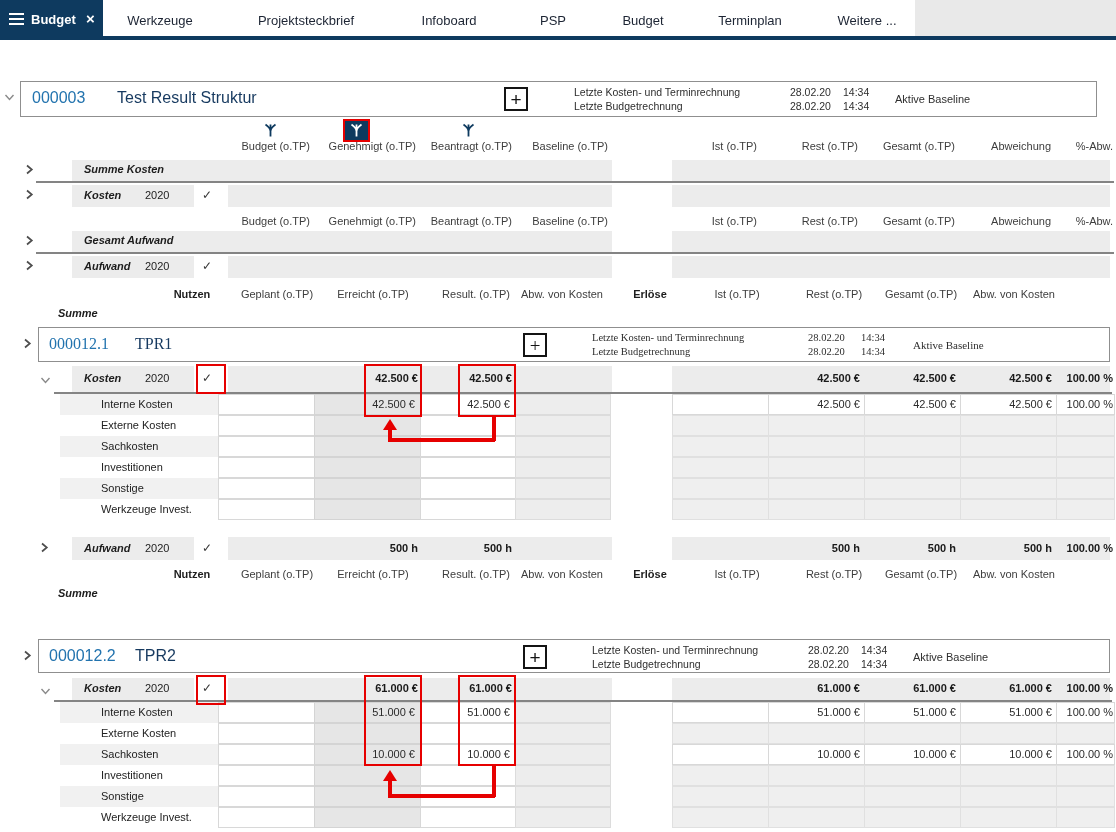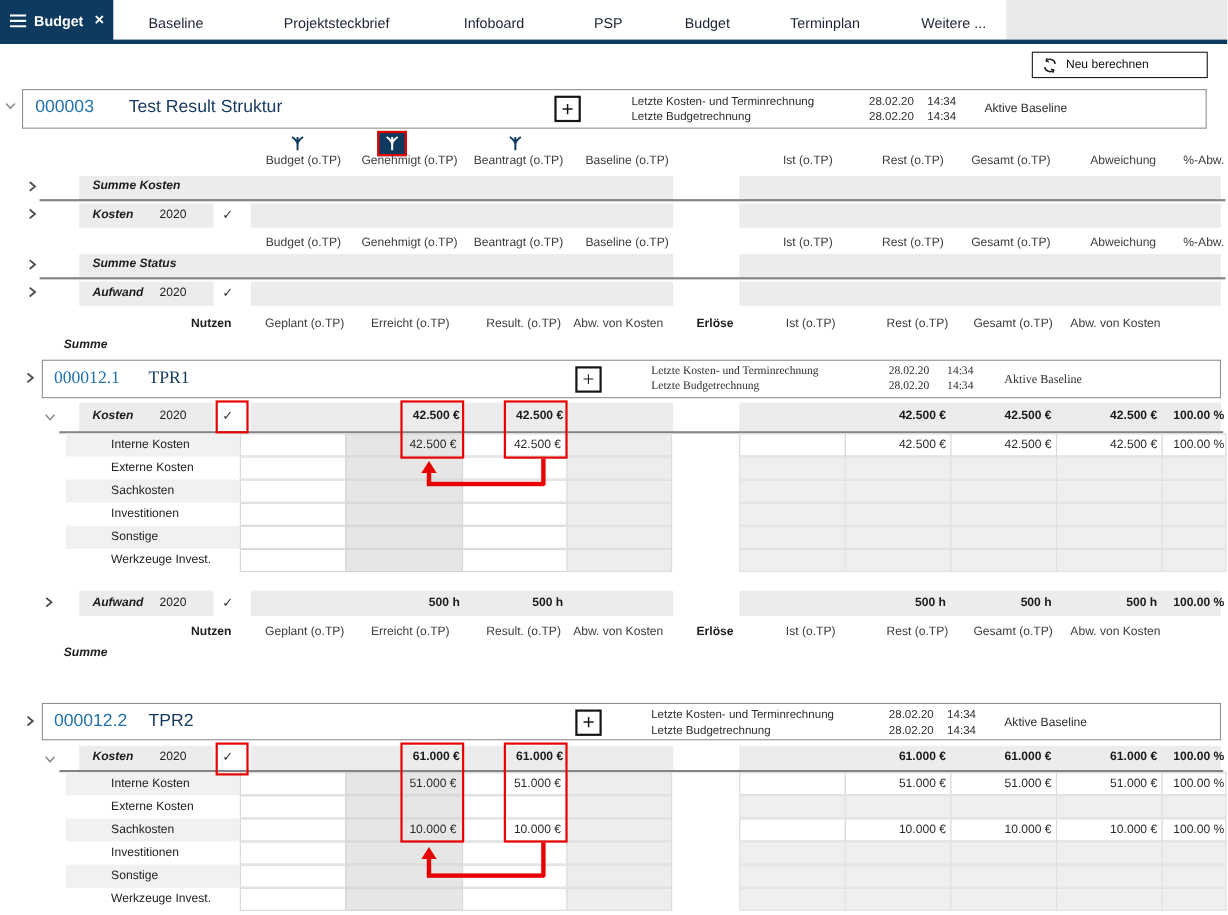--- a/index.html
+++ b/index.html
@@ -45,40 +45,29 @@
       <span style="position:absolute;left:9px;top:13px;">
         <svg width="15" height="12">
             <rect x="0" y="0" width="15" height="2" fill="#fff"></rect>
             <rect x="0" y="5" width="15" height="2" fill="#fff"></rect>
             <rect x="0" y="10" width="15" height="2" fill="#fff"></rect>
           </svg>
       </span>
       <span class="t" style="left:31px;top:12px;color:#fff;font-weight:bold;font-size:13px;">Budget</span>
       <span class="t" style="left:86px;top:10px;color:#fff;font-size:15px;font-weight:bold;">×</span>
     </div>
-    <span class="tab" style="left:160px;">Baseline</span>
+    <span class="tab" style="left:160px;">Werkzeuge</span>
     <span class="tab" style="left:306px;">Projektsteckbrief</span>
     <span class="tab" style="left:449px;">Infoboard</span>
     <span class="tab" style="left:553px;">PSP</span>
     <span class="tab" style="left:643px;">Budget</span>
     <span class="tab" style="left:750px;">Terminplan</span>
     <span class="tab" style="left:867px;">Weitere ...</span>
   </div>
 
-  <div class="abs" style="left:938px;top:47px;width:160px;height:24px;border:1px solid #1a1a1a;box-sizing:border-box;background:#fff;cursor:pointer;display:flex;align-items:center;">
-    <span style="margin:0 7px 0 8px;display:inline-flex;">
-      <svg width="15" height="15" viewBox="0 0 15 15">
-        <path d="M12.3 6 A5 5 0 0 0 4 3.2" stroke="#222" fill="none" stroke-width="1.4"></path>
-        <path d="M4.8 0.8 L4 3.4 L6.6 4.2" stroke="#222" fill="none" stroke-width="1.2"></path>
-        <path d="M2.7 9 A5 5 0 0 0 11 11.8" stroke="#222" fill="none" stroke-width="1.4"></path>
-        <path d="M10.2 14.2 L11 11.6 L8.4 10.8" stroke="#222" fill="none" stroke-width="1.2"></path>
-      </svg>
-    </span>
-    <span style="font-size:11px;color:#111;">Neu berechnen</span>
-  </div>
 
   <span class="chev" style="left:4px;top:92px;">
     <svg width="11" height="9">
         <path d="M1.5 2 L5.5 6.5 L9.5 2" stroke="#8a8a8a" stroke-width="1.4" fill="none"></path>
       </svg>
   </span>
   <div class="secbox" style="left:20px;top:81px;width:1077px;height:36px;">
     <span class="secid" style="left:11px;">000003</span>
     <span class="secname" style="left:96px;">Test Result Struktur</span>
     <div class="plusbtn" style="left:483px;top:5px;">
@@ -151,21 +140,21 @@
   <span class="hdr" style="left:951px;top:215px;">Abweichung</span>
   <span class="hdr" style="left:1013px;top:215px;">%-Abw.</span>
 
   <span class="chev" style="left:25px;top:235px;">
     <svg width="9" height="11">
         <path d="M2 1.5 L6.8 5.5 L2 9.5" stroke="#4d4d4d" stroke-width="1.7" fill="none"></path>
       </svg>
   </span>
   <div class="band" style="left:72px;top:231px;width:540px;height:21px;"></div>
   <div class="band" style="left:672px;top:231px;width:438px;height:21px;"></div>
-  <span class="lbl" style="left:84px;top:234px;">Summe Status</span>
+  <span class="lbl" style="left:84px;top:234px;">Gesamt Aufwand</span>
   <div class="divider" style="left:36px;top:252px;width:1078px;"></div>
 
   <span class="chev" style="left:25px;top:260px;">
     <svg width="9" height="11">
         <path d="M2 1.5 L6.8 5.5 L2 9.5" stroke="#4d4d4d" stroke-width="1.7" fill="none"></path>
       </svg>
   </span>
   <div class="band" style="left:72px;top:256px;width:122px;height:22px;"></div>
   <div class="band" style="left:228px;top:256px;width:384px;height:22px;"></div>
   <div class="band" style="left:672px;top:256px;width:438px;height:22px;"></div>

